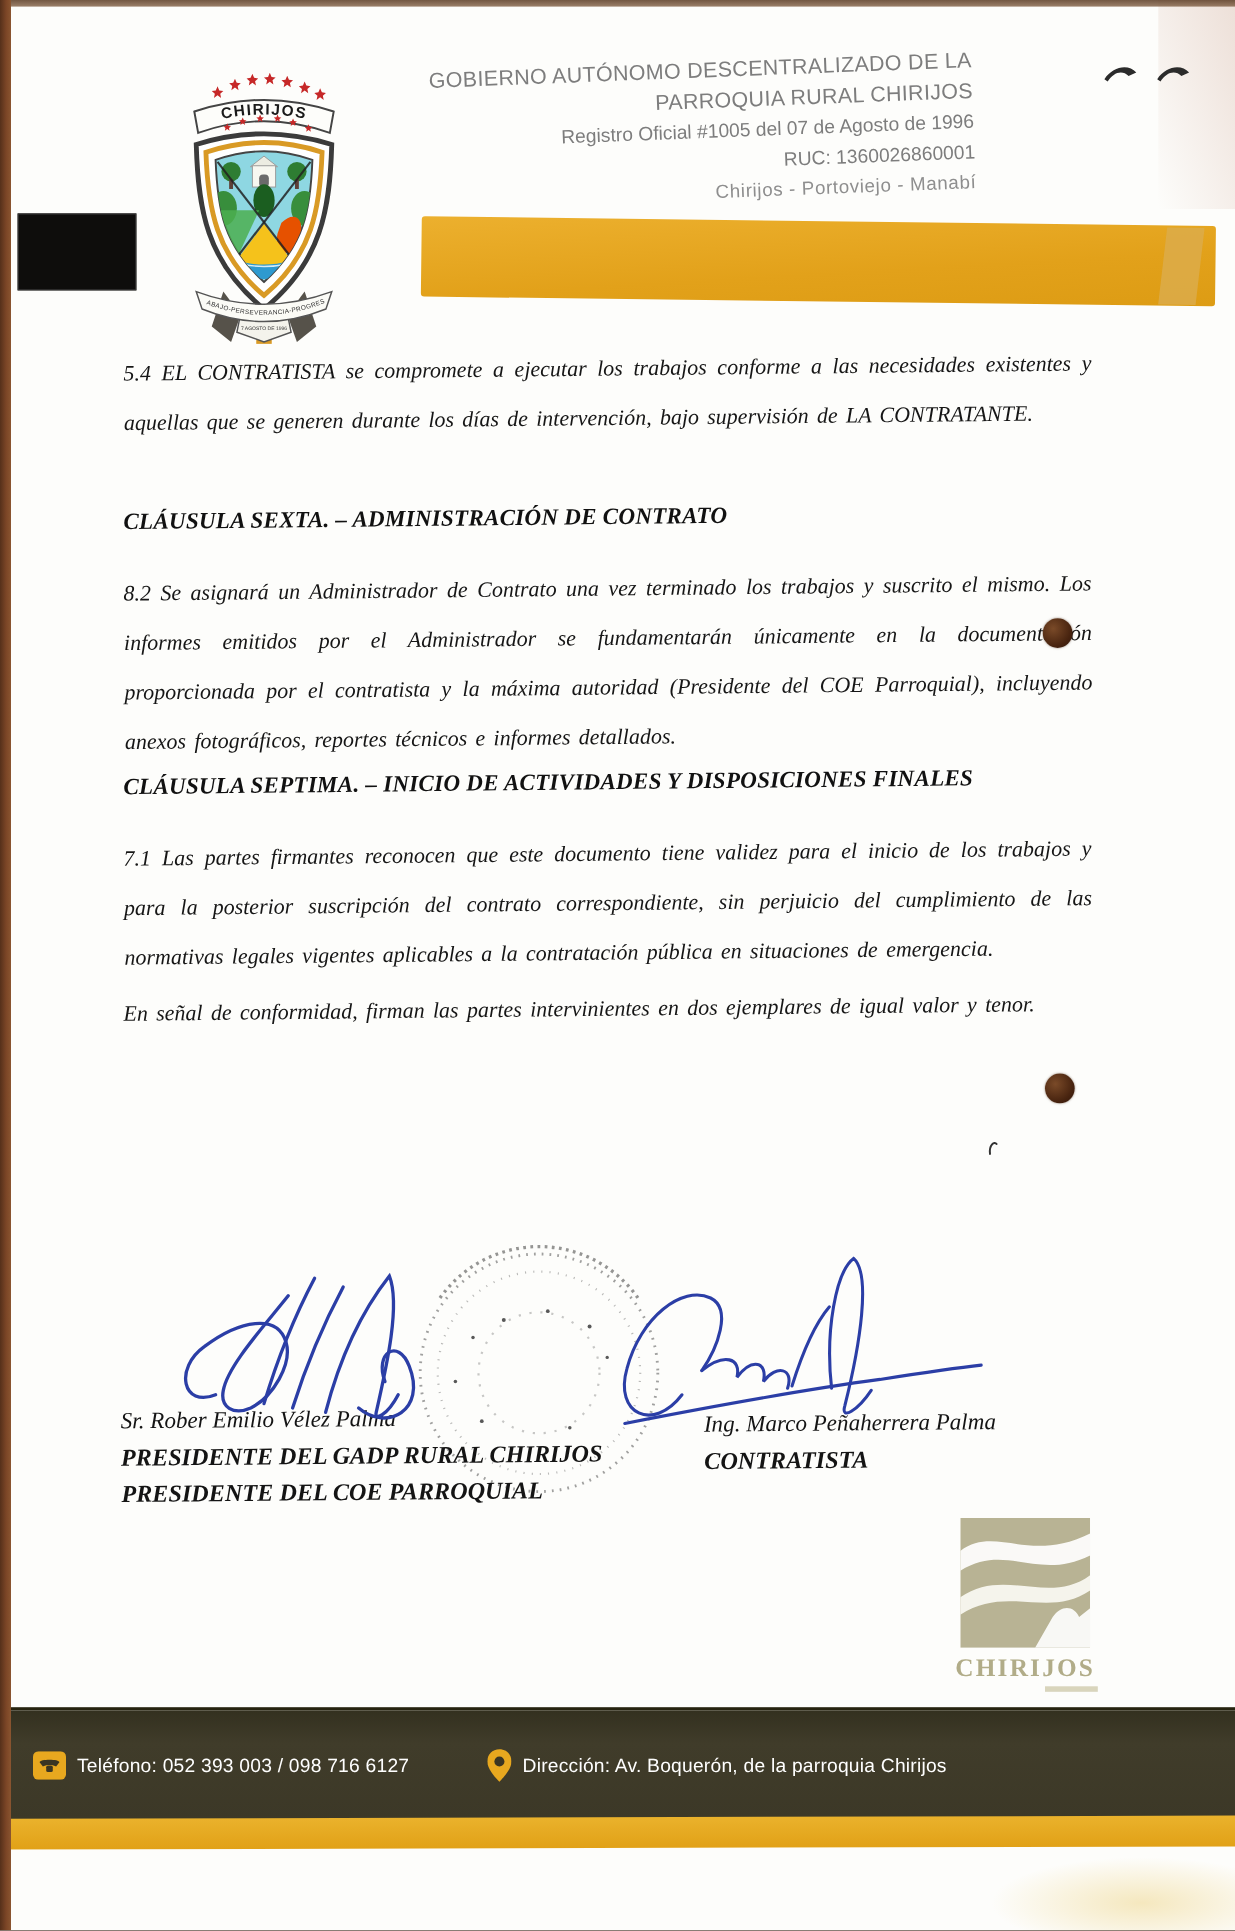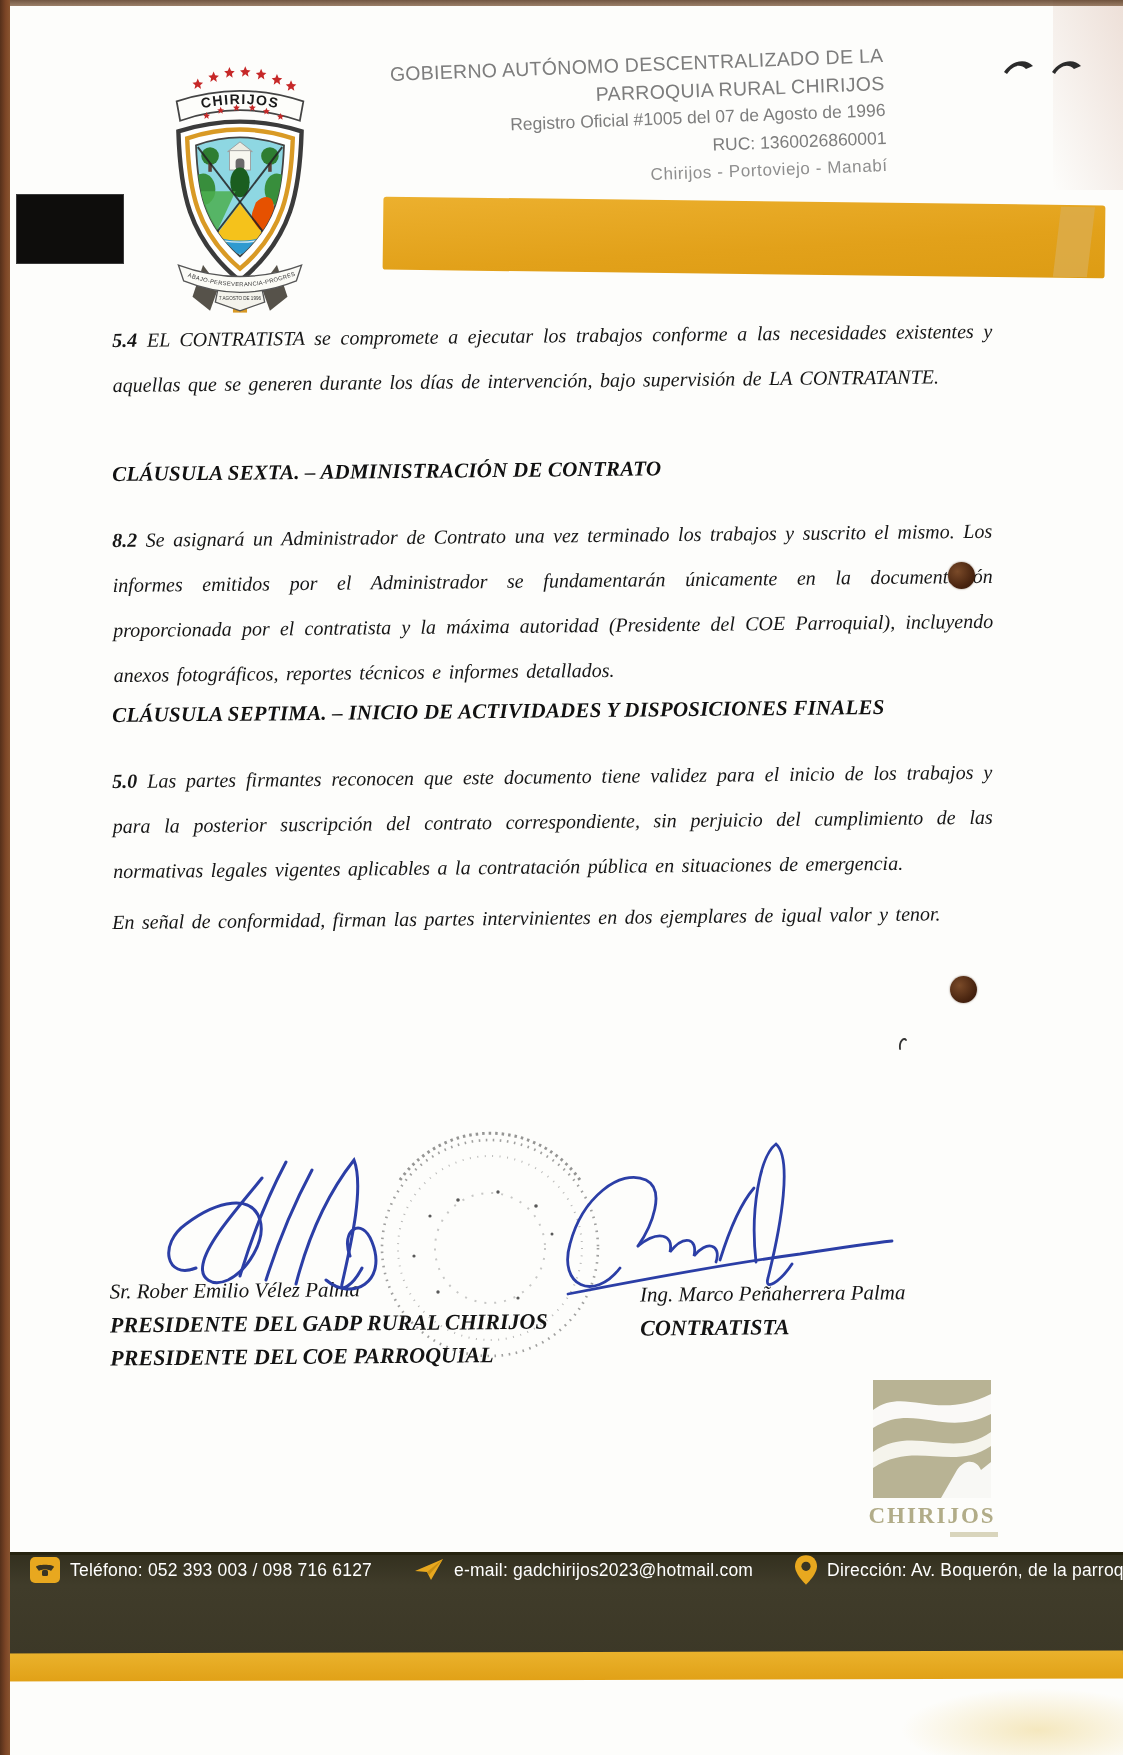--- a/index.html
+++ b/index.html
@@ -25,21 +25,21 @@
   .gold-band{position:absolute;left:383px;top:201px;width:722px;height:73px;
     background:linear-gradient(176deg,#ecb02e,#e2a11a 60%,#dd9c14);
     transform:rotate(0.7deg);border-radius:3px;z-index:2;}
   .gold-band .fold{position:absolute;right:14px;top:2px;width:34px;height:96%;
     background:#dcab4a;opacity:.85;transform:skewX(-6deg);}
   .crest{position:absolute;left:152px;top:56px;width:176px;height:258px;z-index:2;}
   
   .para{position:absolute;left:112px;width:880px;font-style:italic;font-size:20px;
     line-height:45px;color:#161616;text-align:justify;word-spacing:2.5px;
     transform:rotate(-0.6deg);transform-origin:left top;z-index:2;}
-  .para .num{font-weight:bold;}
+  .para .num{font-weight:normal;}
   .heading{position:absolute;left:112px;width:880px;font-style:italic;font-weight:bold;
     font-size:21px;color:#111;letter-spacing:.2px;transform:rotate(-0.6deg);
     transform-origin:left top;z-index:2;}
   
   .sig-overlay{position:absolute;left:100px;top:1030px;width:890px;height:340px;z-index:4;pointer-events:none;}
   .sig-block{position:absolute;z-index:3;font-size:21px;color:#141414;}
   .sig-block .name{font-style:italic;line-height:34px;}
   .sig-block .title{font-style:italic;font-weight:bold;font-size:22px;line-height:33px;}
   .sig-left{left:110px;top:1272px;width:560px;transform:rotate(-0.5deg);}
   .sig-right{left:640px;top:1276px;width:340px;transform:rotate(-0.5deg);}
@@ -48,21 +48,21 @@
     box-shadow:0 0 2px rgba(60,30,10,.6);}
   .tiny-mark{position:absolute;left:896px;top:1034px;z-index:3;}
   
   .watermark{position:absolute;left:864px;top:1380px;width:136px;text-align:center;z-index:2;}
   .wm-name{font-family:"Liberation Serif",serif;font-weight:bold;font-size:23px;
     color:#b1ac88;letter-spacing:2px;margin-top:1px;}
   .wm-sub{width:48px;height:5px;background:#cfcbad;opacity:.8;margin:3px 2px 0 auto;}
   
   .footer-bar{position:absolute;left:0;top:1552px;width:1123px;height:100px;
     background:linear-gradient(180deg,#33301f,#403c2a 30%,#3c3827);z-index:5;
-    border-top:3px solid #26230f;display:flex;align-items:flex-start;}
+    border-top:3px solid #26230f;display:flex;align-items:center;}
   .footer-row{display:flex;align-items:center;gap:13px;padding-left:30px;
     font-family:"Liberation Sans",sans-serif;color:#fff;font-size:17.5px;letter-spacing:.2px;}
   .footer-row .grp{display:flex;align-items:center;gap:10px;white-space:nowrap;}
   .footer-row .spacer{width:16px;}
   .gold-strip{position:absolute;left:0;top:1652px;width:1123px;height:28px;
     background:linear-gradient(180deg,#eab22c,#e1a117);z-index:5;transform:rotate(-0.15deg);}
   .smudge{position:absolute;left:900px;top:1688px;width:230px;height:70px;z-index:1;
     background:radial-gradient(ellipse at 60% 60%,rgba(238,214,140,.55),rgba(255,255,255,0) 70%);}
 </style>
 </head>
@@ -160,21 +160,21 @@
   <div class="heading" style="top:462px">CLÁUSULA SEXTA. – ADMINISTRACIÓN DE CONTRATO</div>
 
   <div class="para" style="top:518px;line-height:45px">
     <span class="num">8.2</span>
     <span>Se asignará un Administrador de Contrato una vez terminado los trabajos y suscrito el mismo. Los informes emitidos por el Administrador se fundamentarán únicamente en la documentación proporcionada por el contratista y la máxima autoridad (Presidente del COE Parroquial), incluyendo anexos fotográficos, reportes técnicos e informes detallados.</span>
   </div>
 
   <div class="heading" style="top:703px">CLÁUSULA SEPTIMA. – INICIO DE ACTIVIDADES Y DISPOSICIONES FINALES</div>
 
   <div class="para" style="top:759px">
-    <span class="num">5.0</span>
+    <span class="num">7.1</span>
     <span>Las partes firmantes reconocen que este documento tiene validez para el inicio de los trabajos y para la posterior suscripción del contrato correspondiente, sin perjuicio del cumplimiento de las normativas legales vigentes aplicables a la contratación pública en situaciones de emergencia.</span>
   </div>
 
   <div class="para" style="top:900px">En señal de conformidad, firman las partes intervinientes en dos ejemplares de igual valor y tenor.</div>
 
   <div class="dot-stain" style="left:948px;top:562px"></div>
   <div class="dot-stain" style="left:950px;top:976px"></div>
   <svg class="tiny-mark" width="14" height="18" viewBox="0 0 14 18">
     <path d="M4,15 C3,7 8,3 10,6" fill="none" stroke="#333" stroke-width="1.8" stroke-linecap="round"></path>
   </svg>
@@ -240,27 +240,20 @@
     <div class="footer-row">
       <span class="grp">
         <svg width="30" height="26" viewBox="0 0 30 26">
           <rect width="30" height="26" rx="5" fill="#E8A81F"></rect>
           <path d="M6,10 C6,7 24,7 24,10 L21,14 C19,12 11,12 9,14 Z" fill="#3a3523"></path>
           <rect x="12" y="13" width="6" height="6" rx="1.5" fill="#3a3523"></rect>
         </svg>
         <span>Teléfono: 052 393 003 / 098 716 6127</span>
       </span>
       <span class="spacer"></span>
-      <span class="grp">
-        <svg width="30" height="24" viewBox="0 0 30 24">
-          <path d="M1,13 L29,1 L17,22 L13,14 Z" fill="#E8A81F"></path>
-          <path d="M13,14 L29,1 L15,17 Z" fill="#c98f12"></path>
-        </svg>
-        <span>e-mail: gadchirijos2023@hotmail.com</span>
-      </span>
       <span class="spacer"></span>
       <span class="grp">
         <svg width="22" height="30" viewBox="0 0 24 32">
           <path d="M12,0 C5,0 0,5 0,12 C0,21 12,32 12,32 C12,32 24,21 24,12 C24,5 19,0 12,0 Z" fill="#E8A81F"></path>
           <circle cx="12" cy="12" r="5" fill="#3a3523"></circle>
         </svg>
         <span>Dirección: Av. Boquerón, de la parroquia Chirijos</span>
       </span>
     </div>
   </div>

